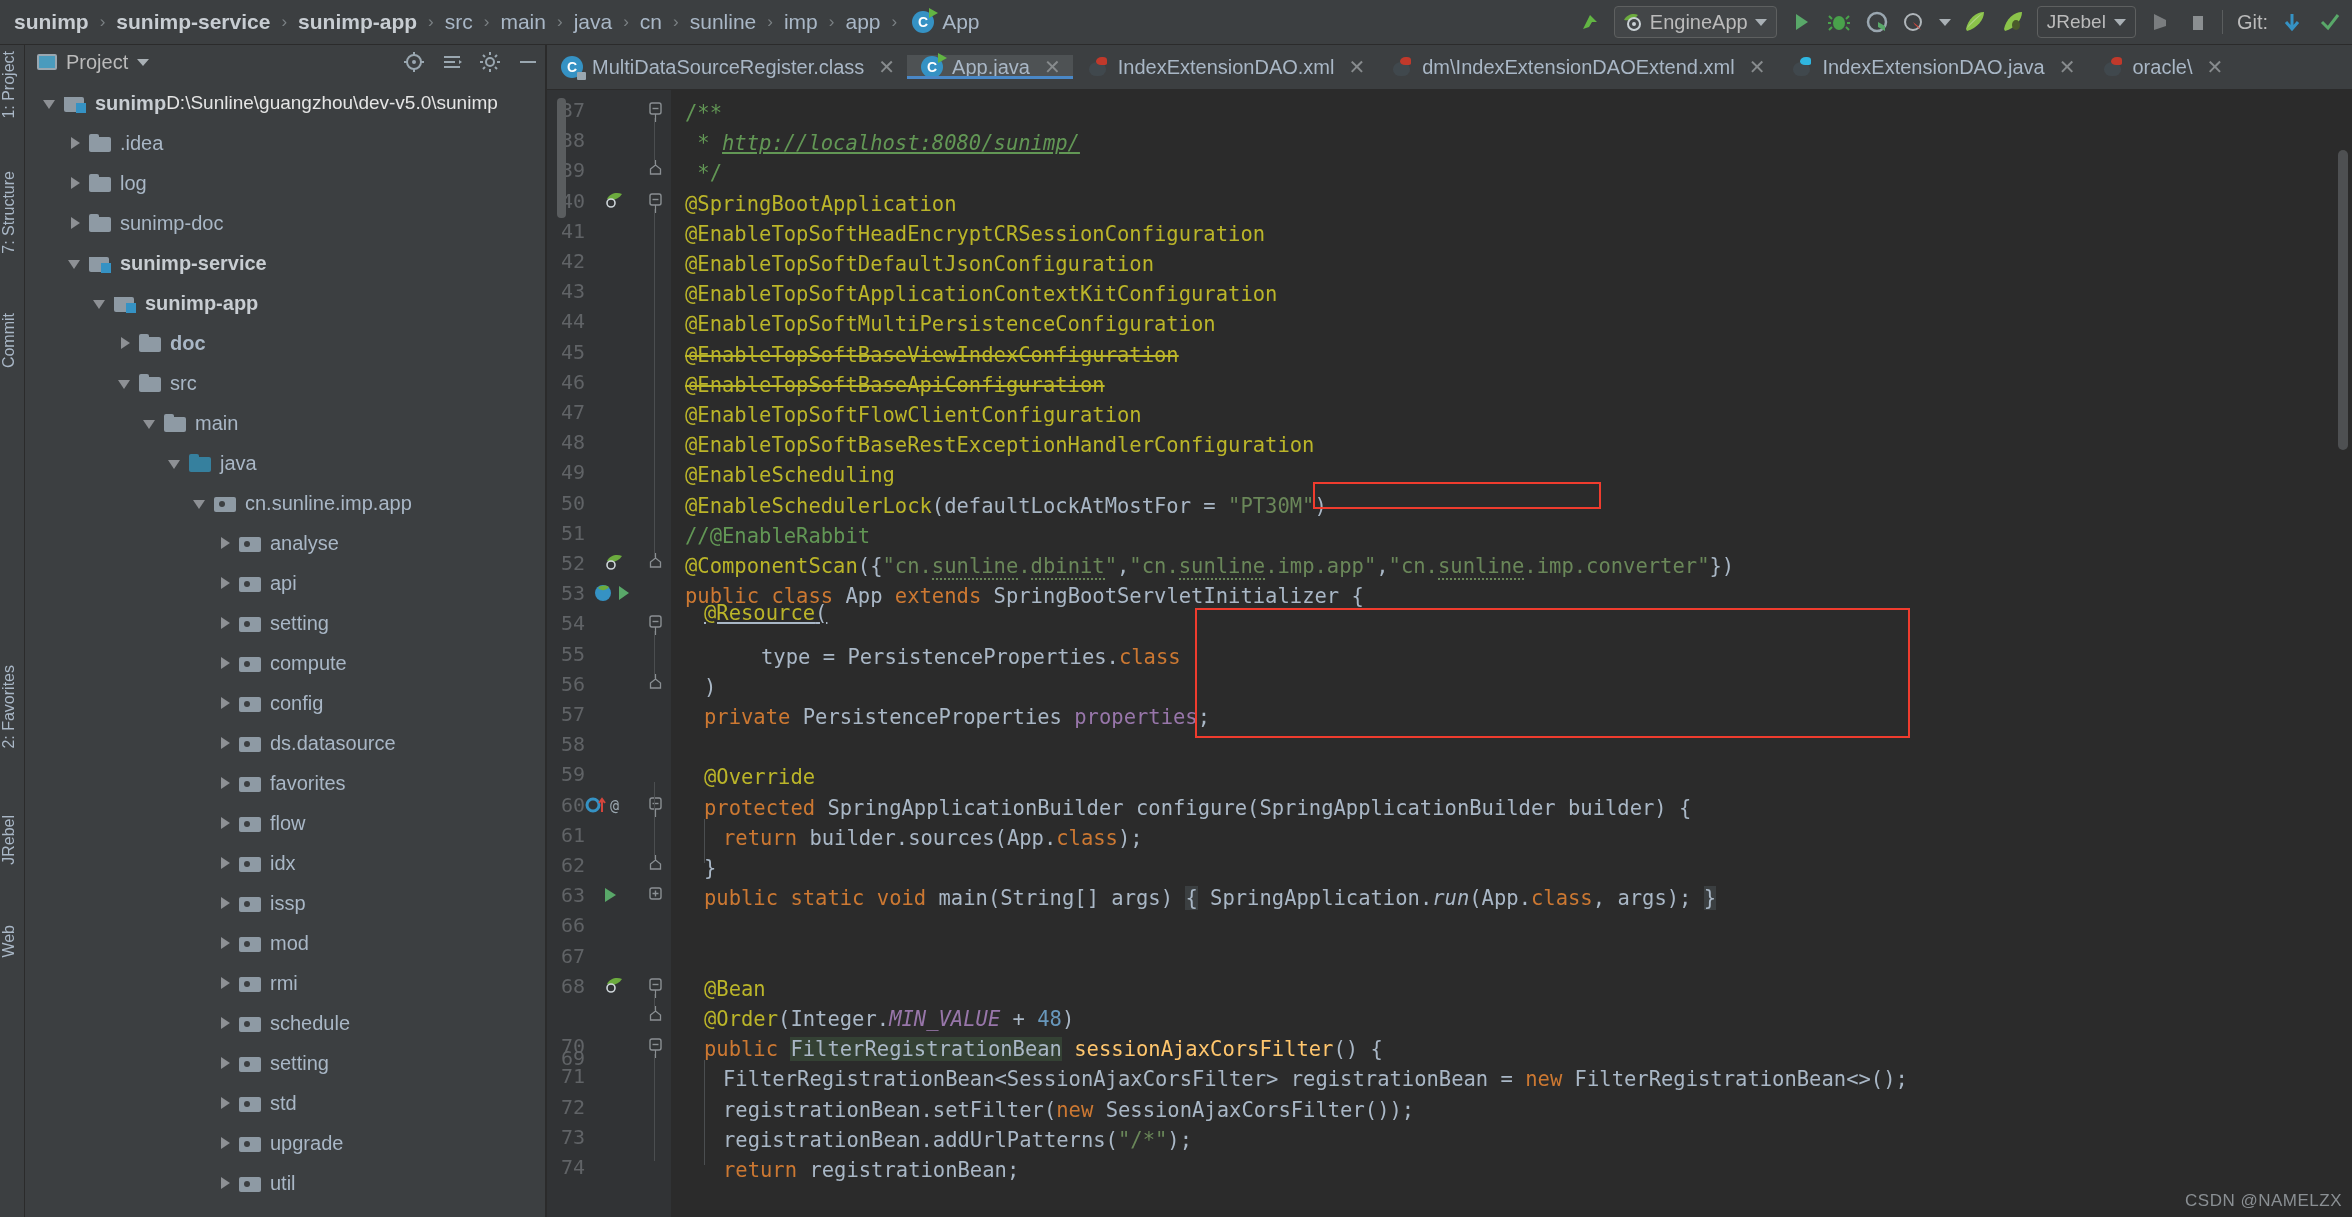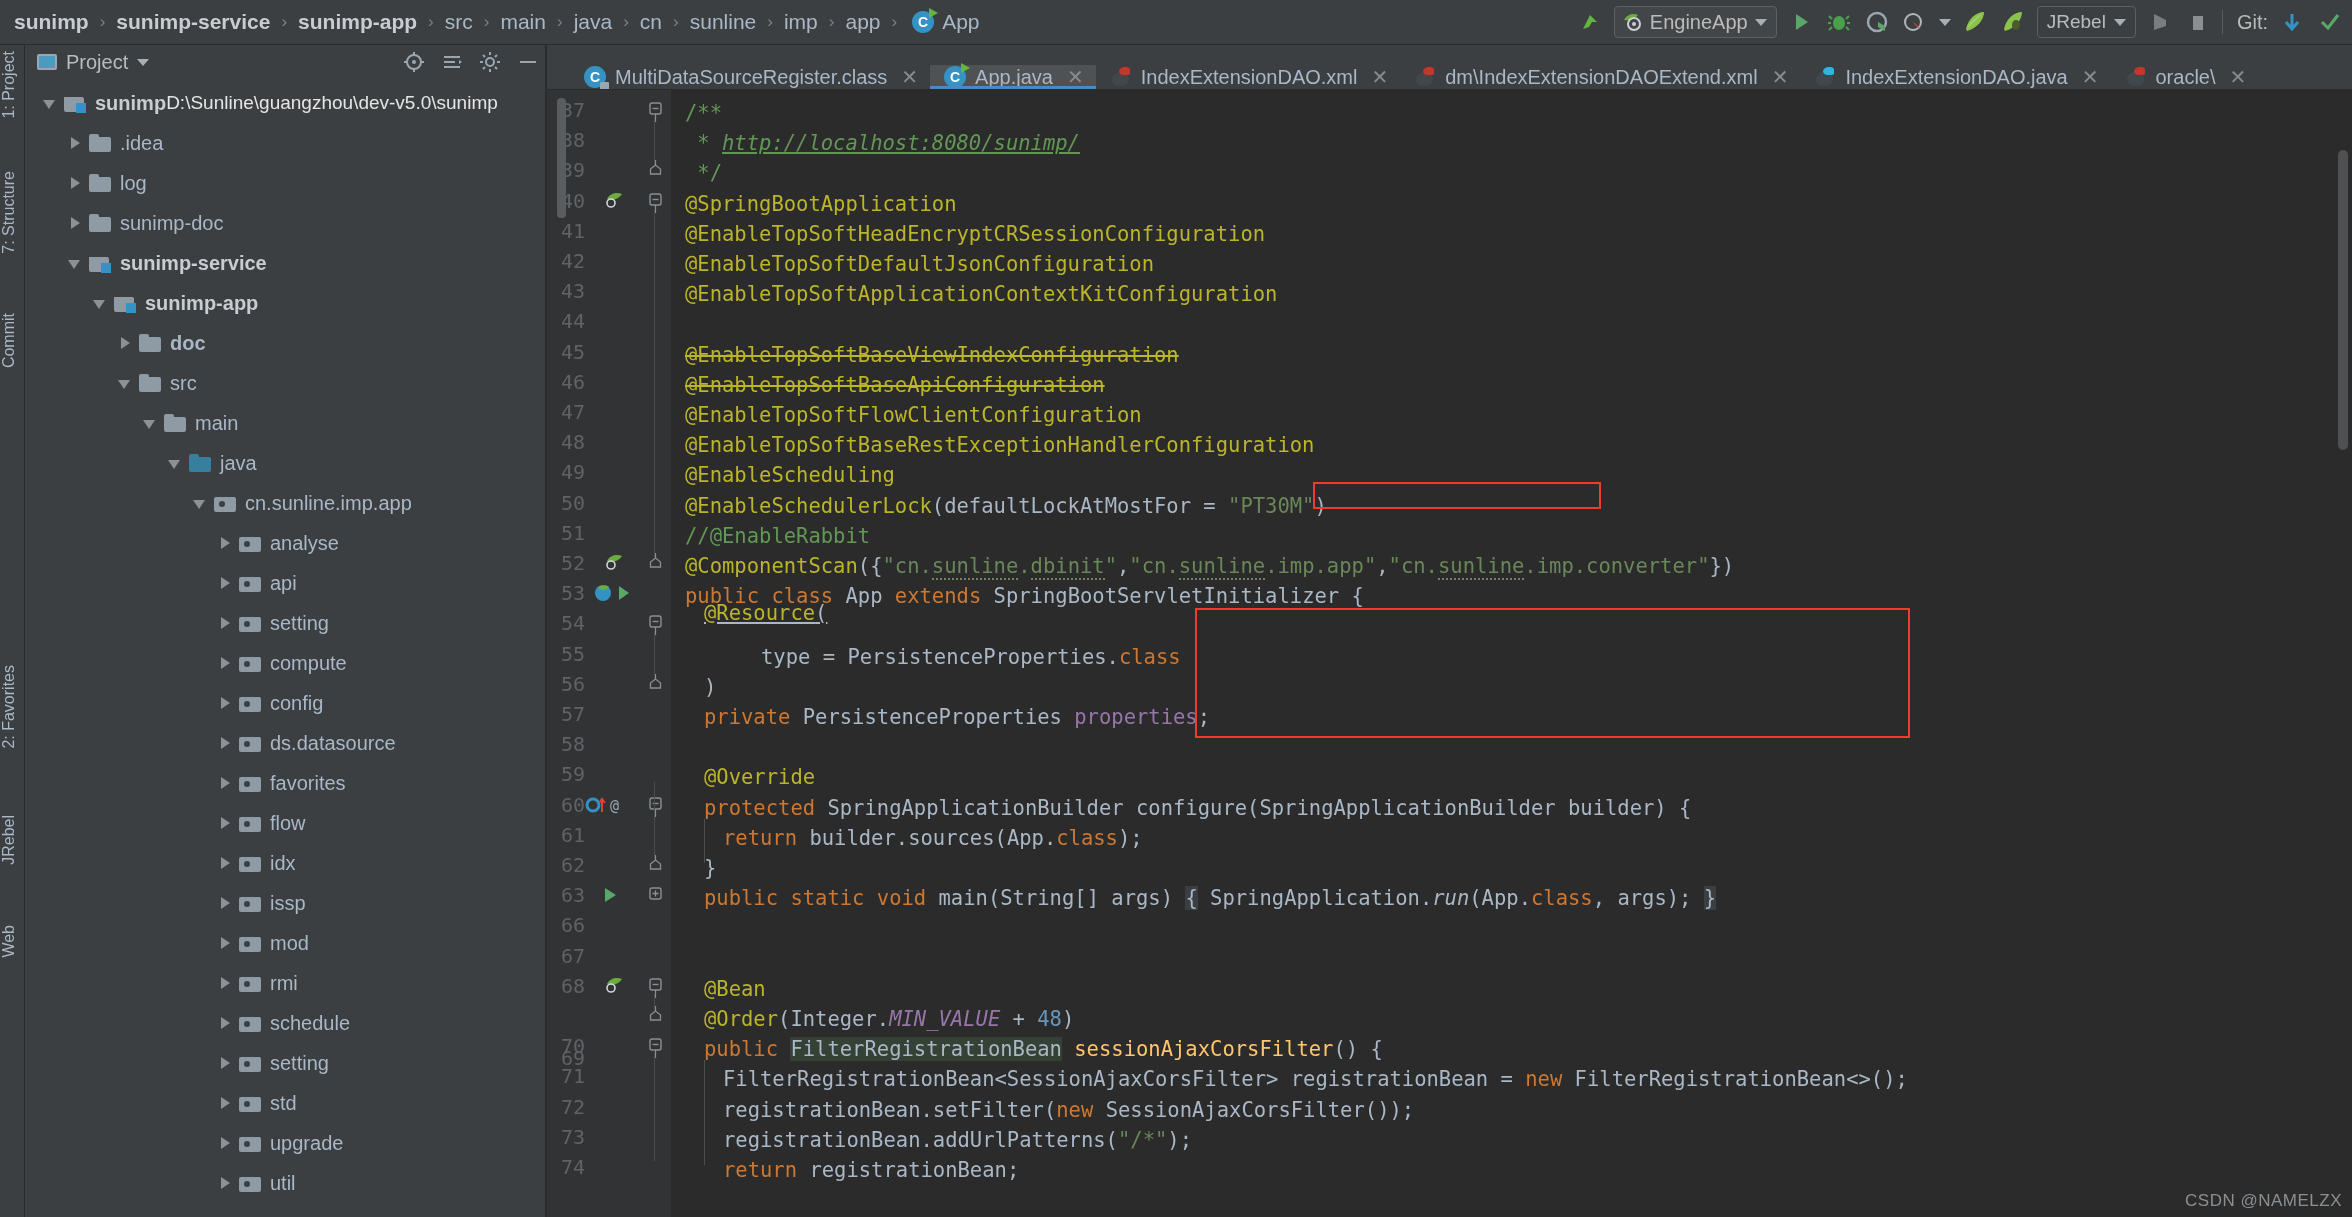--- a/index.html
+++ b/index.html
@@ -172,22 +172,22 @@
     position: absolute; left: 545px; top: 45px;
     width: 2px; height: 1172px; background: #2b2b2b;
   }
 
   
   .editorarea {
     position: absolute; left: 547px; top: 45px;
     width: 1805px; height: 1172px; background: #2b2b2b;
   }
   .tabstrip {
-    height: 45px; background: #3c3f41; display: flex; align-items: flex-end;
-    border-bottom: 1px solid #2b2b2b; overflow: hidden; padding-left: 23px;
+    height: 45px; background: #3c3f41; display: flex; align-items: center;
+    border-bottom: 1px solid #2b2b2b; overflow: hidden;
   }
   .tab {
     display: flex; align-items: center; gap: 9px;
     padding: 0 12px 0 14px; position: relative;
     font-size: 20px; color: #a9b7c6; white-space: nowrap;
   }
   .tab.active { background: #4e5254; }
   .tab.active::after {
     content: ""; position: absolute; left: 0; right: 0; bottom: 0;
     height: 3px; background: #4a88c7;
@@ -735,20 +735,21 @@
         <div class="gut-scroll" style="left: 10px; top: 8px; height: 120px;"></div>
       </div>
     <div class="codeview">
         <div class="codeline" style="top: 8px; left: 14px;"><span class="cmt">/**</span></div>
         <div class="codeline" style="top: 38.2px; left: 14px;"><span class="cmt"> * </span><span class="url">http://localhost:8080/sunimp/</span></div>
         <div class="codeline" style="top: 68.4px; left: 14px;"><span class="cmt"> */</span></div>
         <div class="codeline" style="top: 98.6px; left: 14px;"><span class="ann">@SpringBootApplication</span></div>
         <div class="codeline" style="top: 128.8px; left: 14px;"><span class="ann">@EnableTopSoftHeadEncryptCRSessionConfiguration</span></div>
         <div class="codeline" style="top: 159px; left: 14px;"><span class="ann">@EnableTopSoftDefaultJsonConfiguration</span></div>
         <div class="codeline" style="top: 189.2px; left: 14px;"><span class="ann">@EnableTopSoftApplicationContextKitConfiguration</span></div>
+        <div class="codeline" style="top: 219.4px; left: 14px;"><span class="ann">@EnableTopSoftMultiPersistenceConfiguration</span></div>
         <div class="codeline" style="top: 249.6px; left: 14px;"><span class="ann struck">@EnableTopSoftBaseViewIndexConfiguration</span></div>
         <div class="codeline" style="top: 279.8px; left: 14px;"><span class="ann struck">@EnableTopSoftBaseApiConfiguration</span></div>
         <div class="codeline" style="top: 310px; left: 14px;"><span class="ann">@EnableTopSoftFlowClientConfiguration</span></div>
         <div class="codeline" style="top: 340.2px; left: 14px;"><span class="ann">@EnableTopSoftBaseRestExceptionHandlerConfiguration</span></div>
         <div class="codeline" style="top: 370.4px; left: 14px;"><span class="ann">@EnableScheduling</span></div>
         <div class="codeline" style="top: 400.6px; left: 14px;"><span class="ann">@EnableSchedulerLock</span><span class="cls2">(defaultLockAtMostFor = </span><span class="str">"PT30M"</span><span class="cls2">)</span></div>
         <div class="codeline" style="top: 430.8px; left: 14px;"><span class="cmt">//@EnableRabbit</span></div>
         <div class="codeline" style="top: 461px; left: 14px;"><span class="ann">@ComponentScan</span><span class="cls2">({</span><span class="str">"cn.</span><span class="str sq">sunline</span><span class="str">.</span><span class="str sq">dbinit</span><span class="str">"</span><span class="cls2">,</span><span class="str">"cn.</span><span class="str sq">sunline</span><span class="str">.imp.app"</span><span class="cls2">,</span><span class="str">"cn.</span><span class="str sq">sunline</span><span class="str">.imp.converter"</span><span class="cls2">})</span></div>
         <div class="codeline" style="top: 491.2px; left: 14px;"><span class="kw">public </span><span class="kw">class </span><span class="cls2">App </span><span class="kw">extends </span><span class="cls2">SpringBootServletInitializer</span><span class="cls2"> {</span></div>
         <div class="codeline" style="top: 508px; left: 33px; text-decoration: underline;"><span class="ann">@Resource</span><span class="cls2">(</span></div>

